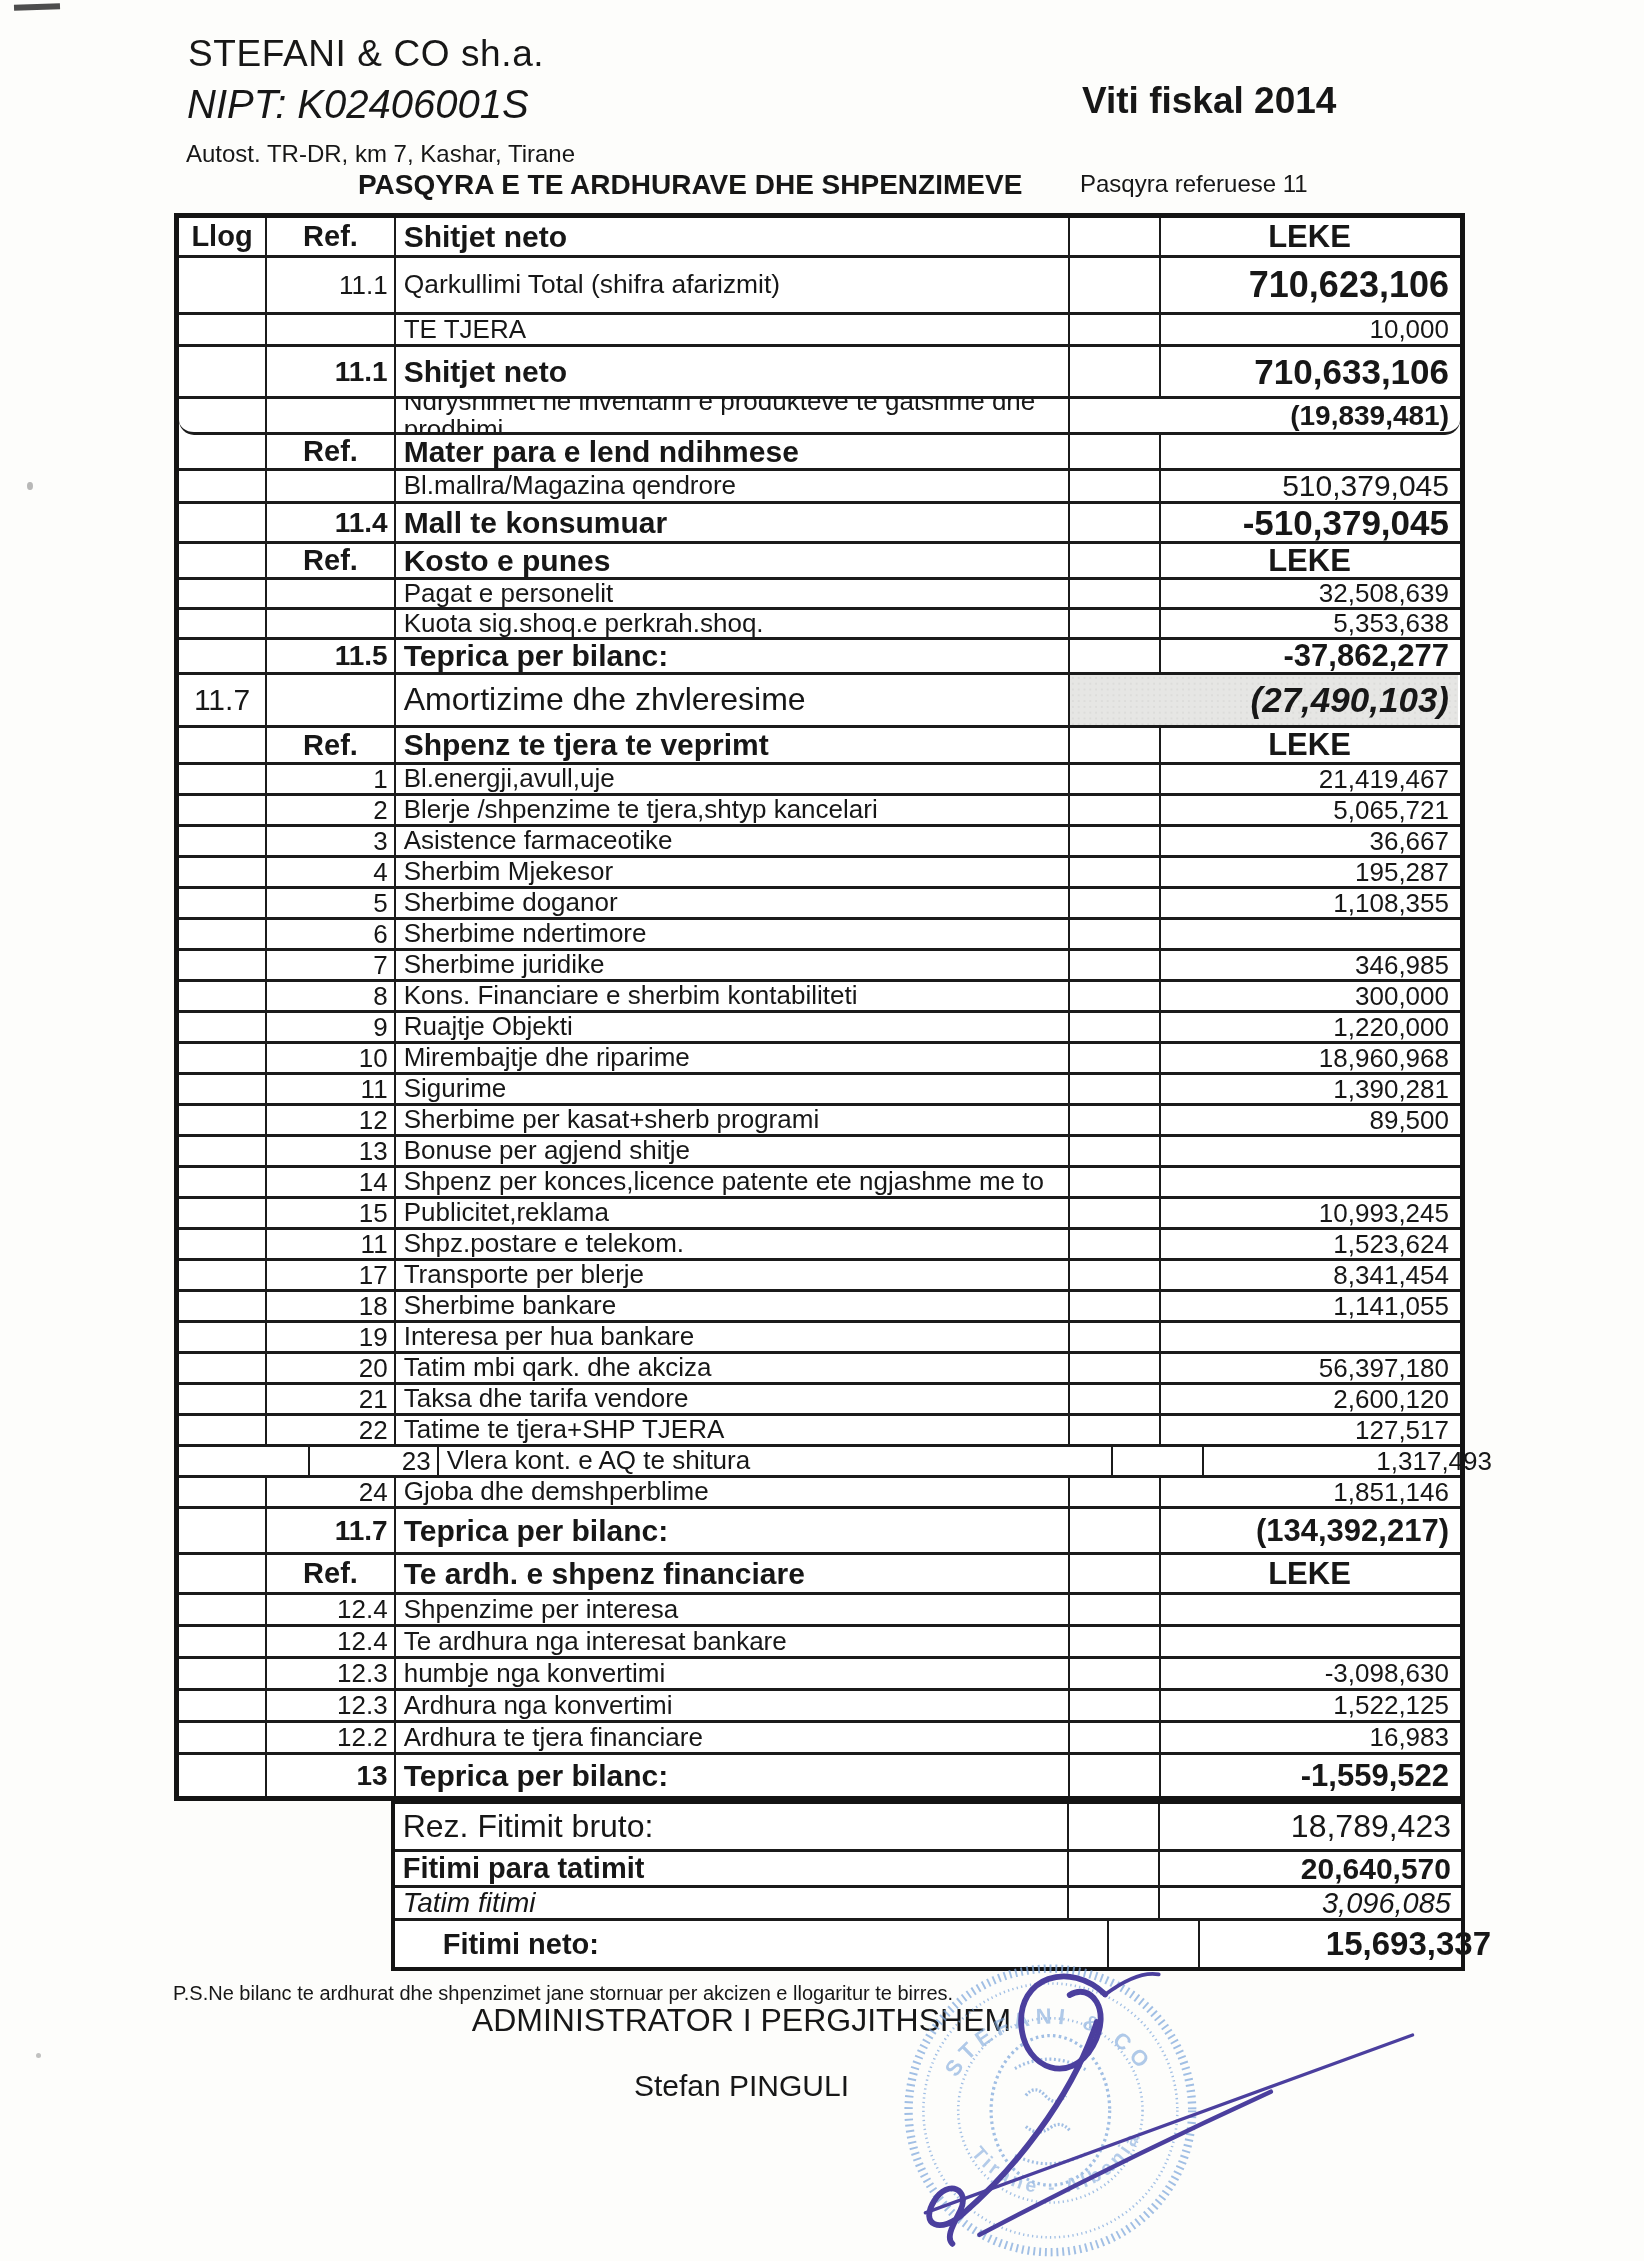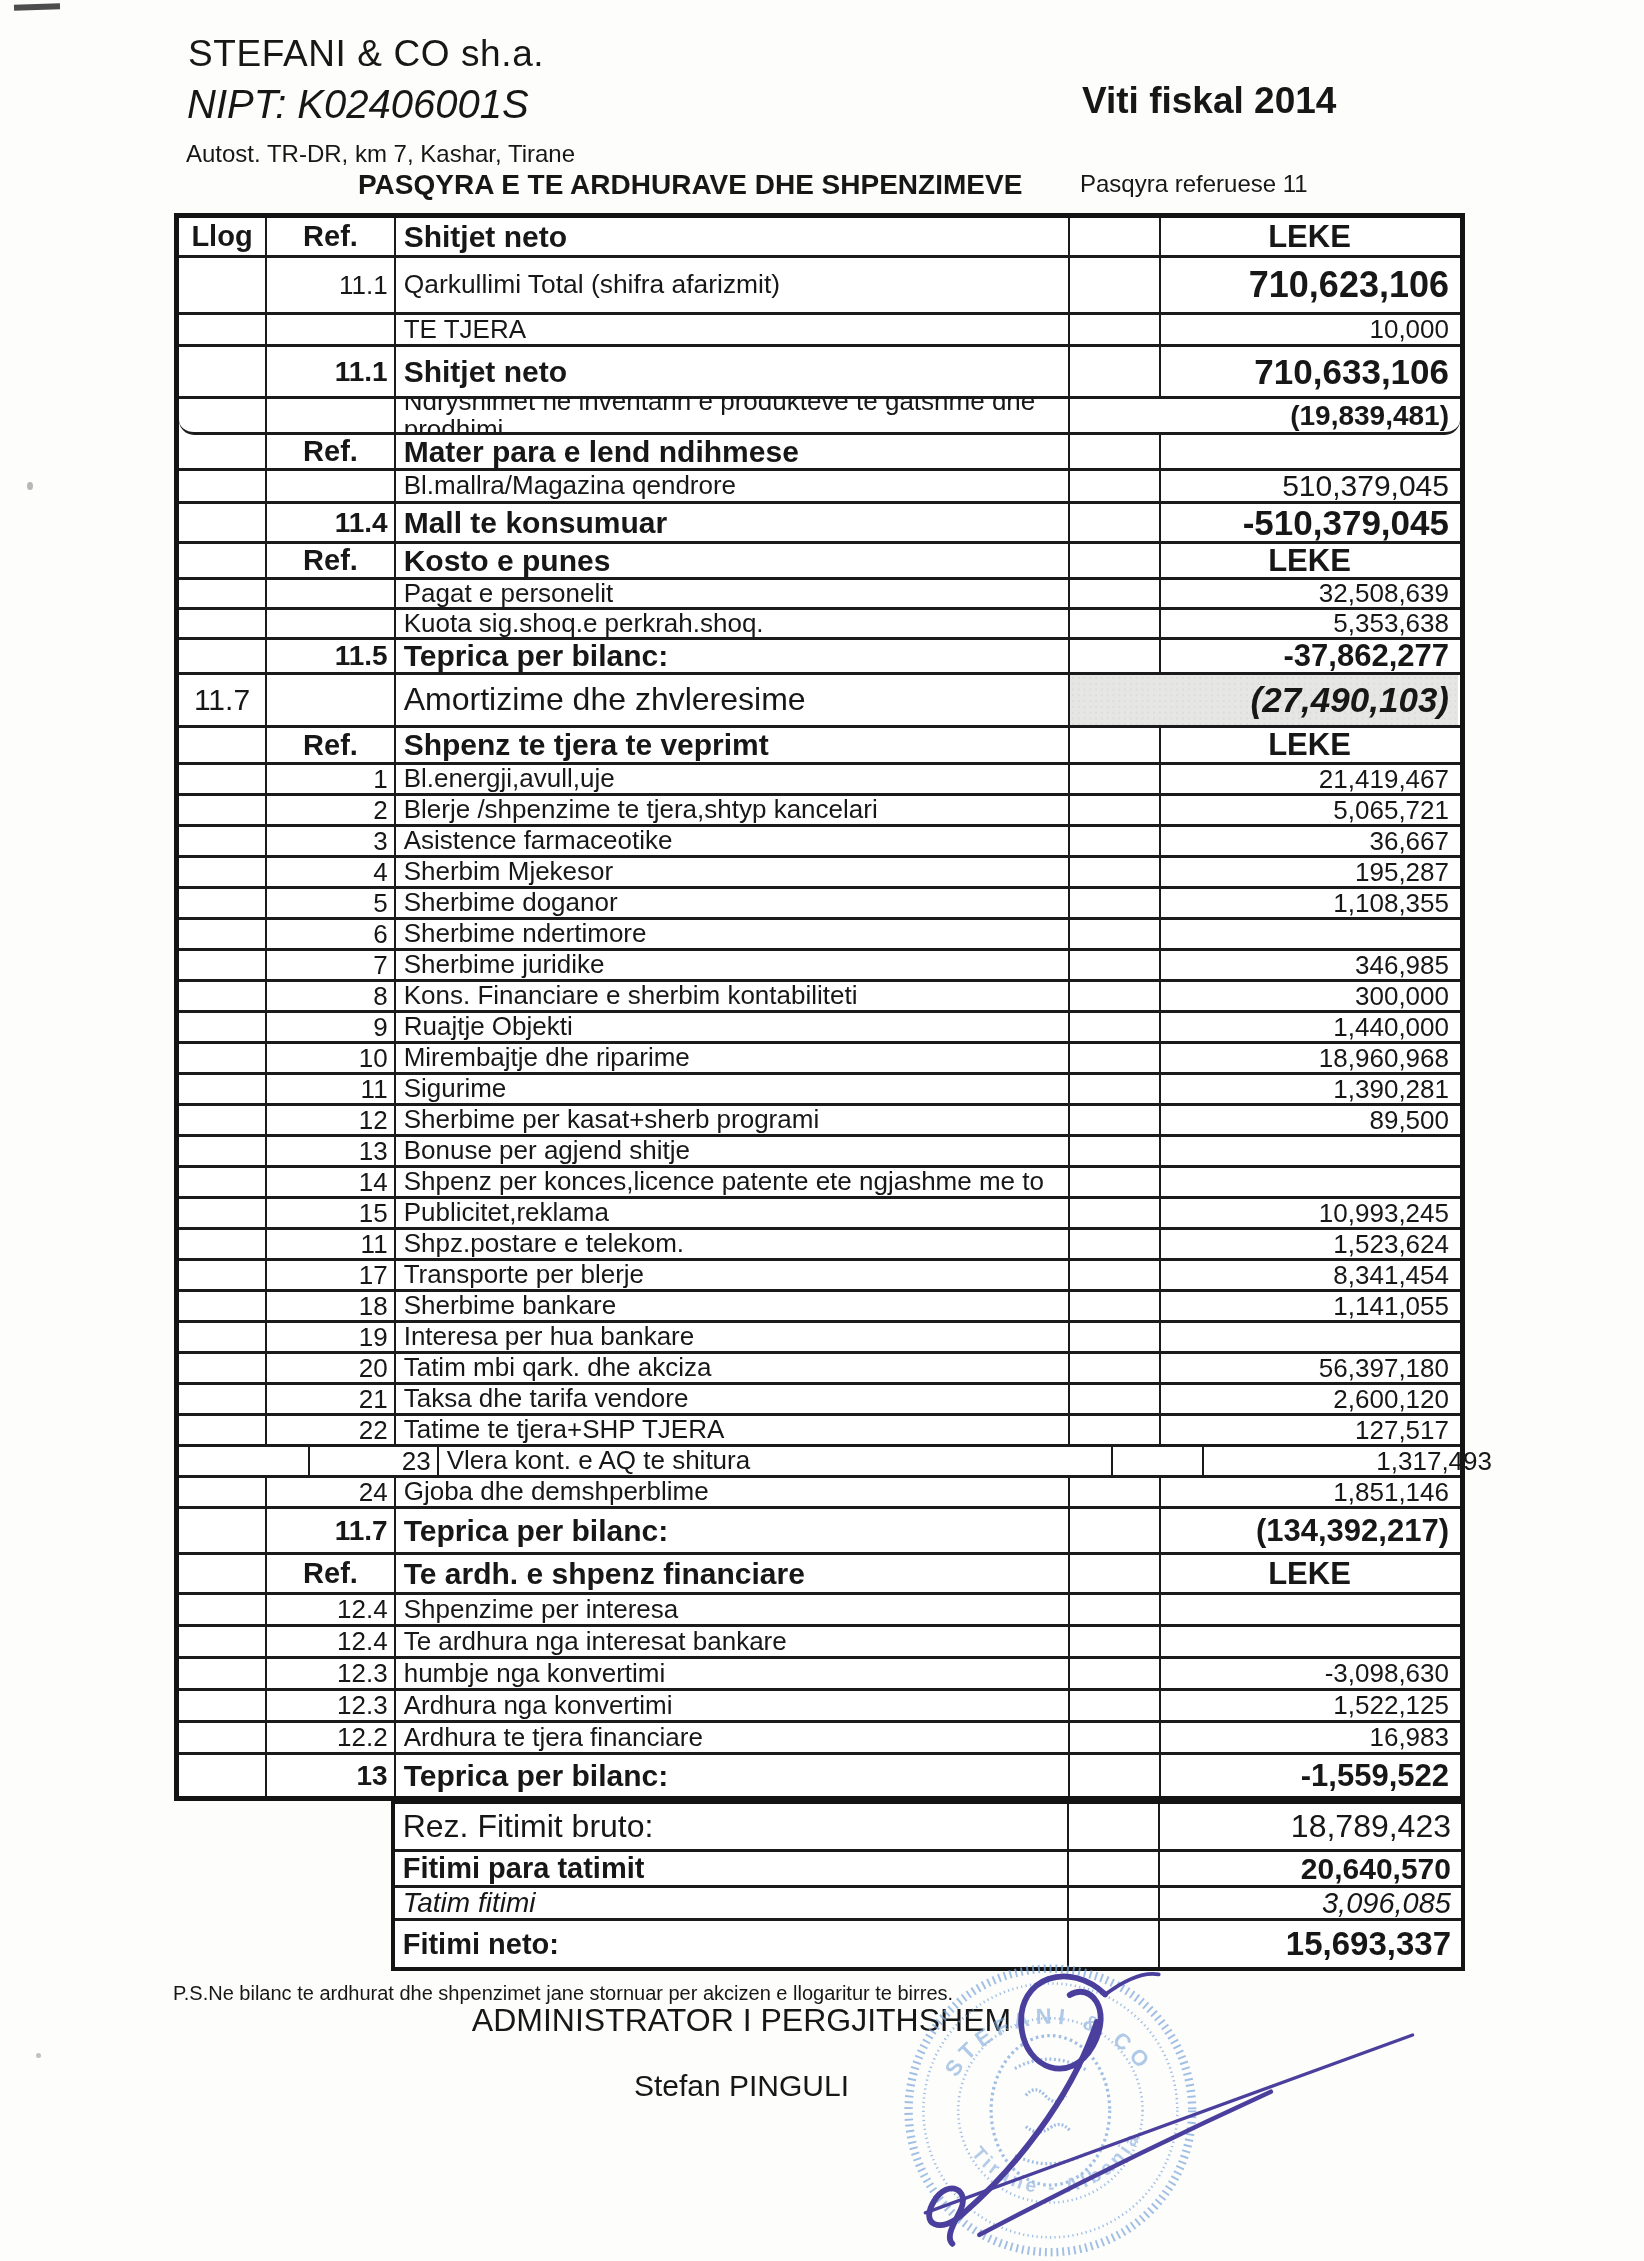--- a/index.html
+++ b/index.html
@@ -251,21 +251,21 @@
         <div class="cell c-ref">8</div>
         <div class="cell c-label">Kons. Financiare e sherbim kontabiliteti</div>
         <div class="cell c-pad"></div>
         <div class="cell c-value">300,000</div>
       </div>
       <div class="trow item" style="height: 31px;">
         <div class="cell c-llog"></div>
         <div class="cell c-ref">9</div>
         <div class="cell c-label">Ruajtje Objekti</div>
         <div class="cell c-pad"></div>
-        <div class="cell c-value">1,440,000</div>
+        <div class="cell c-value">1,220,000</div>
       </div>
       <div class="trow item" style="height: 31px;">
         <div class="cell c-llog"></div>
         <div class="cell c-ref">10</div>
         <div class="cell c-label">Mirembajtje dhe riparime</div>
         <div class="cell c-pad"></div>
         <div class="cell c-value">18,960,968</div>
       </div>
       <div class="trow item" style="height: 31px;">
         <div class="cell c-llog"></div>
@@ -432,21 +432,21 @@
       <div class="srow sbold" style="height: 36px;">
         <div class="cell c-label">Fitimi para tatimit</div>
         <div class="cell c-pad"></div>
         <div class="cell c-value">20,640,570</div>
       </div>
       <div class="srow sitalic" style="height: 33px;">
         <div class="cell c-label">Tatim fitimi</div>
         <div class="cell c-pad"></div>
         <div class="cell c-value">3,096,085</div>
       </div>
-      <div class="srow sbold sbig" style="height: 46px;">
+      <div class="srow sbold sbig" style="height: 46px; margin-left: 40px;">
         <div class="cell c-label">Fitimi neto:</div>
         <div class="cell c-pad"></div>
         <div class="cell c-value">15,693,337</div>
       </div>
     </div>
 
   <div class="ps-note">P.S.Ne bilanc te ardhurat dhe shpenzimet jane stornuar per akcizen e llogaritur te birres.</div>
   <div class="admin-title">ADMINISTRATOR I PERGJITHSHEM</div>
   <div class="admin-name">Stefan PINGULI</div>
 

